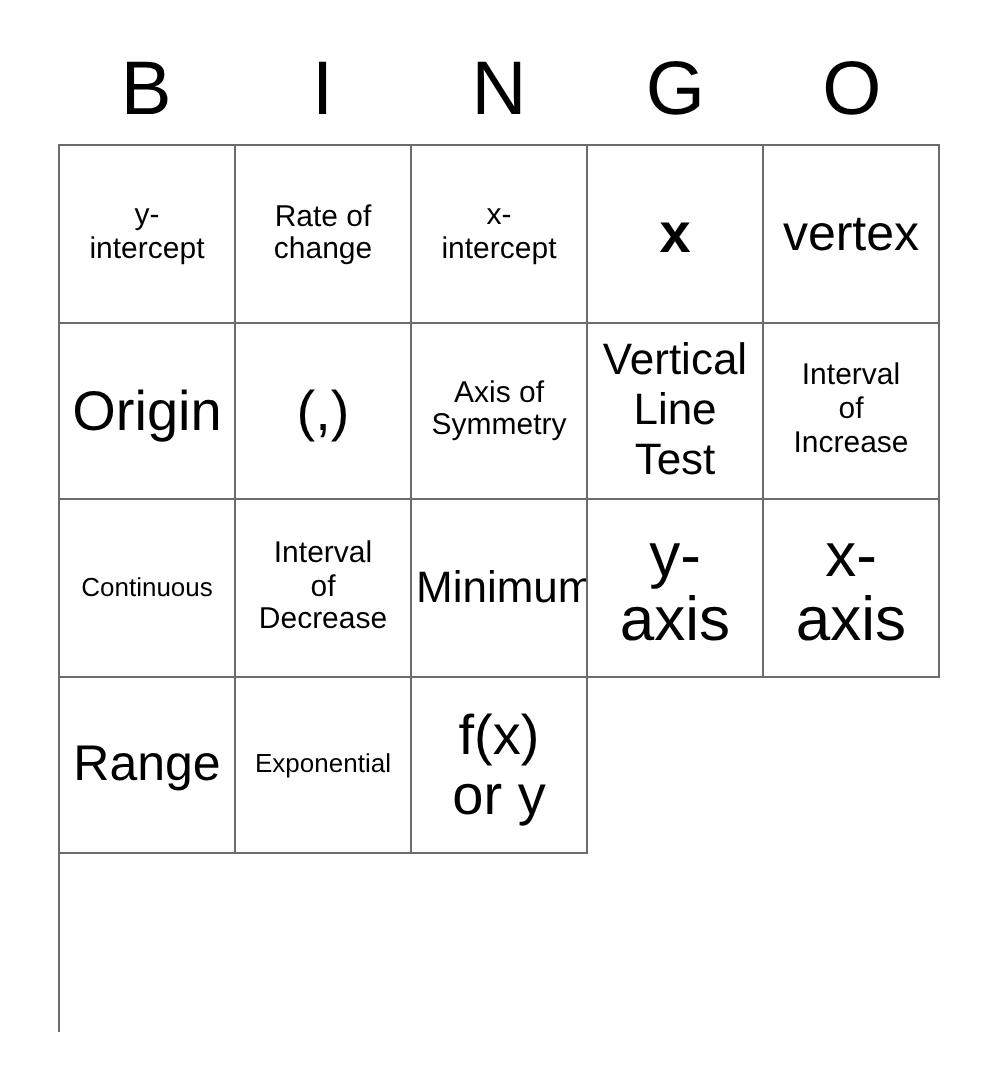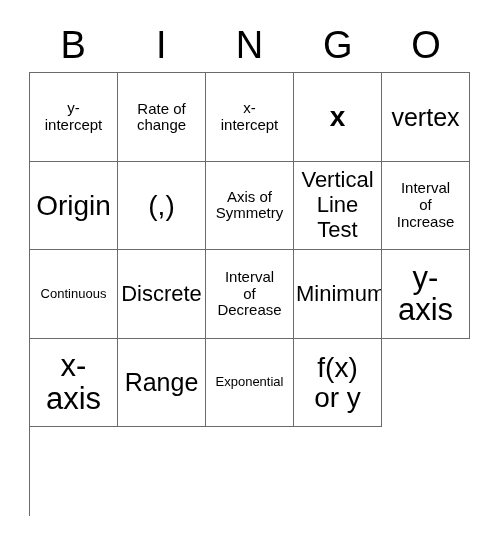--- a/index.html
+++ b/index.html
@@ -138,23 +138,20 @@
       </div>
 
     <div class="cell">
         <span class="cell-text fs-sm">Interval
 of
 Increase</span>
       </div>
     <div class="cell">
         <span class="cell-text fs-xs">Continuous</span>
       </div>
-    <div class="cell">
-        <span class="cell-text fs-md">Discrete</span>
-      </div>
 
     <div class="cell">
         <span class="cell-text fs-sm">Interval
 of
 Decrease</span>
       </div>
     <div class="cell">
         <span class="cell-text fs-md">Minimum</span>
       </div>
     <div class="cell">

